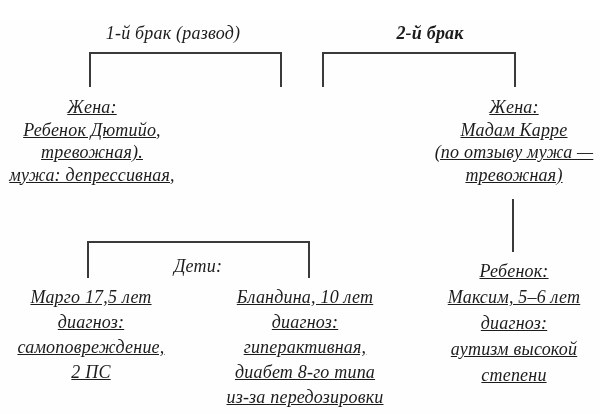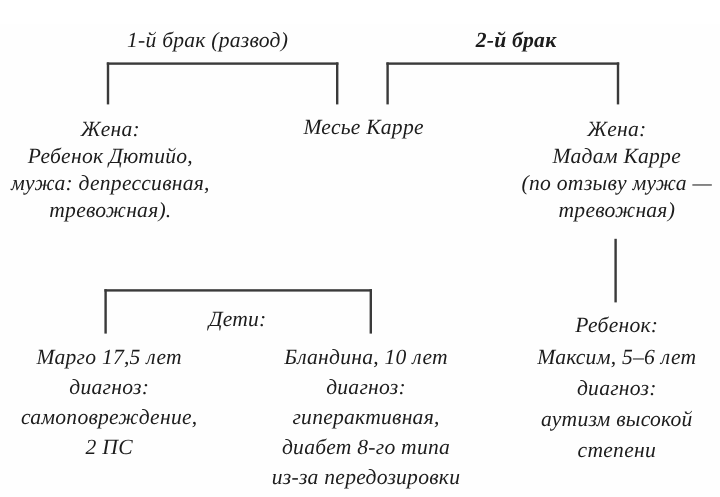--- a/index.html
+++ b/index.html
@@ -18,21 +18,21 @@
     overflow: hidden;
     margin-top: 20px;
   }
   .txt {
     position: absolute;
     text-align: center;
     font-size: 18px;
     letter-spacing: 0.2px;
     white-space: nowrap;
   }
-  .ln { display: block; }
+  .ln { display: block; text-decoration: underline; }
 
   
   .m1-label { left: 73px;  top: 3px;  width: 200px; }
   .m2-label { left: 330px; top: 3px;  width: 200px; font-weight: bold; }
 
   
   .bracket {
     position: absolute;
     border-top: 2px solid #3a3a3a;
     border-left: 2px solid #3a3a3a;
@@ -67,25 +67,24 @@
 
   <div class="txt m1-label">1-й брак (развод)</div>
   <div class="txt m2-label">2-й брак</div>
 
   <div class="bracket bracket1"></div>
   <div class="bracket bracket2"></div>
 
   <div class="txt wife1">
     <span class="ln">Жена:</span>
     <span class="ln">Ребенок Дютийо,</span>
+    <span class="ln">тревожная).</span>
     <span class="ln">мужа: депрессивная,</span>
-    <span class="ln">тревожная).</span>
   </div>
 
-  <div class="txt husband">Месье Карре</div>
 
   <div class="txt wife2">
     <span class="ln">Жена:</span>
     <span class="ln">Мадам Карре</span>
     <span class="ln">(по отзыву мужа —</span>
     <span class="ln">тревожная)</span>
   </div>
 
   <div class="bracket bracket-children"></div>
   <div class="txt children-label">Дети:</div>

